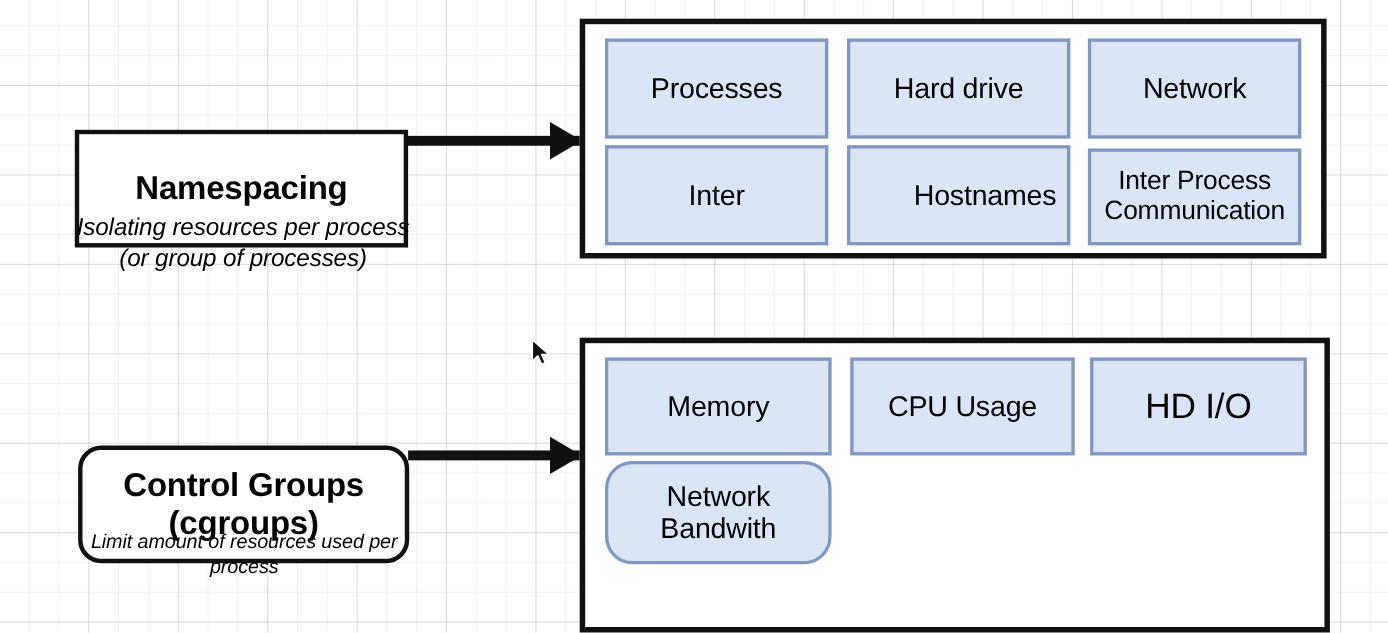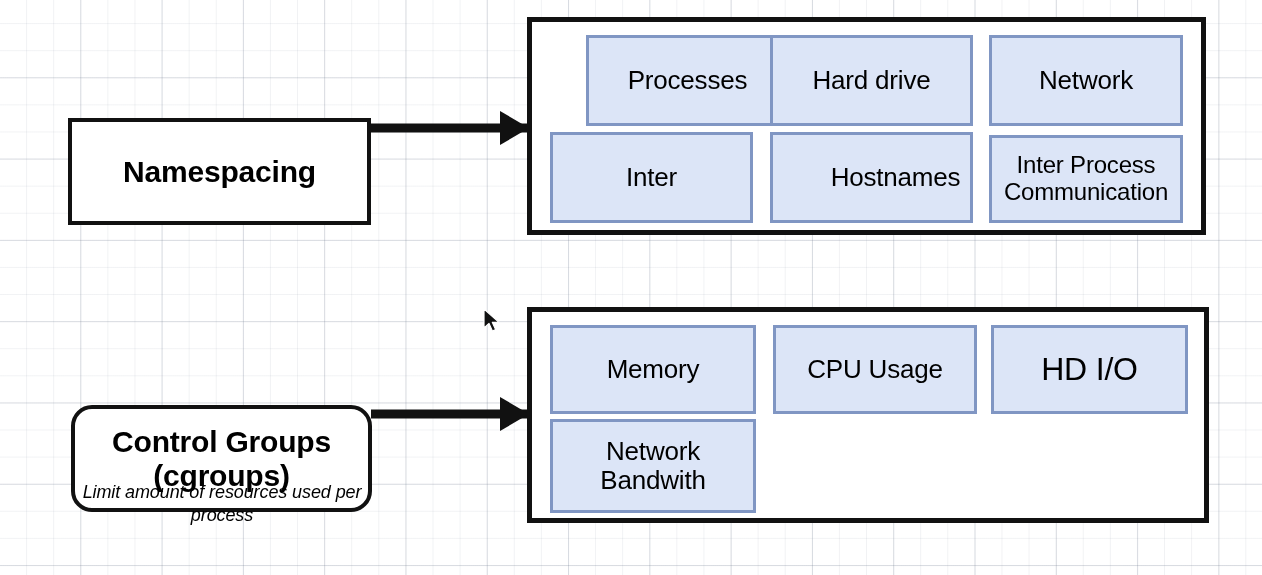--- a/index.html
+++ b/index.html
@@ -112,59 +112,60 @@
   }
 </style>
 </head>
 <body>
 
 <div id="canvas">
 
   <div class="concept-box" style="left:68px; top:74px; width:303px; height:107px;">
     <div class="concept-title" style="font-size:30px;">Namespacing</div>
   </div>
+  <div class="concept-caption" style="left:66px; top:193px; width:310px; font-size:22px;">Isolating resources per process (or group of processes)</div>
 
   <div class="arrow" style="left:369px; top:110px; width:160px; height:36px;">
     <div class="arrow-shaft" style="width:160px;"></div>
     <div class="arrow-head"></div>
   </div>
 
   <div class="concept-box" style="left:71px; top:361px; width:301px; height:107px;border-radius:21px;">
     <div class="concept-title" style="font-size:30px; width:280px;">Control Groups (cgroups)</div>
   </div>
   <div class="concept-caption" style="left:68px; top:481px; width:308px; font-size:18px;">Limit amount of resources used per process</div>
 
   <div class="arrow" style="left:371px; top:396px; width:158px; height:36px;">
     <div class="arrow-shaft" style="width:158px;"></div>
     <div class="arrow-head"></div>
   </div>
 
   <div class="panel" style="left:527px; top:17px; width:679px; height:218px;">
 
-    <div class="cell" style="left:18px; top:13px; width:203px; height:91px; font-size:26px;margin-left:36px;">Processes</div>
+    <div class="cell" style="left:18px; top:13px; width:203px; height:91px; font-size:26px;">Processes</div>
 
     <div class="cell" style="left:238px; top:13px; width:203px; height:91px; font-size:26px;">Hard drive</div>
 
     <div class="cell" style="left:457px; top:13px; width:194px; height:91px; font-size:26px;text-align:center;">Network</div>
 
     <div class="cell" style="left:18px; top:110px; width:203px; height:91px; font-size:26px;">Inter</div>
 
     <div class="cell" style="left:238px; top:110px; width:203px; height:91px; font-size:26px;padding-left:48px;">Hostnames</div>
 
     <div class="cell" style="left:457px; top:113px; width:194px; height:88px; font-size:24px;">Inter Process Communication</div>
   </div>
 
-  <div class="panel" style="left:527px; top:307px; width:682px; height:216px;">
+  <div class="panel" style="left:527px; top:307px; width:682px; height:268px;">
 
     <div class="cell" style="left:18px; top:13px; width:206px; height:89px; font-size:26px;">Memory</div>
 
     <div class="cell" style="left:241px; top:13px; width:204px; height:89px; font-size:26px;">CPU Usage</div>
 
     <div class="cell" style="left:459px; top:13px; width:197px; height:89px; font-size:32px;">HD I/O</div>
 
-    <div class="cell" style="left:18px; top:107px; width:206px; height:94px; font-size:26px;">Network Bandwith</div>
+    <div class="cell" style="left:18px; top:107px; width:206px; height:94px; font-size:26px;border-radius:25px;">Network Bandwith</div>
   </div>
 
   <svg id="cursor" viewBox="0 0 18 26" style="left:483px; top:308px;">
     <path d="M1,1 L1,20 L6,15.4 L9.4,23 L12.6,21.6 L9.3,14.3 L15.7,14.1 Z" fill="#111111" stroke="#ffffff" stroke-width="1.2" stroke-linejoin="round"></path>
   </svg>
 
 </div>
 
 </body></html>

